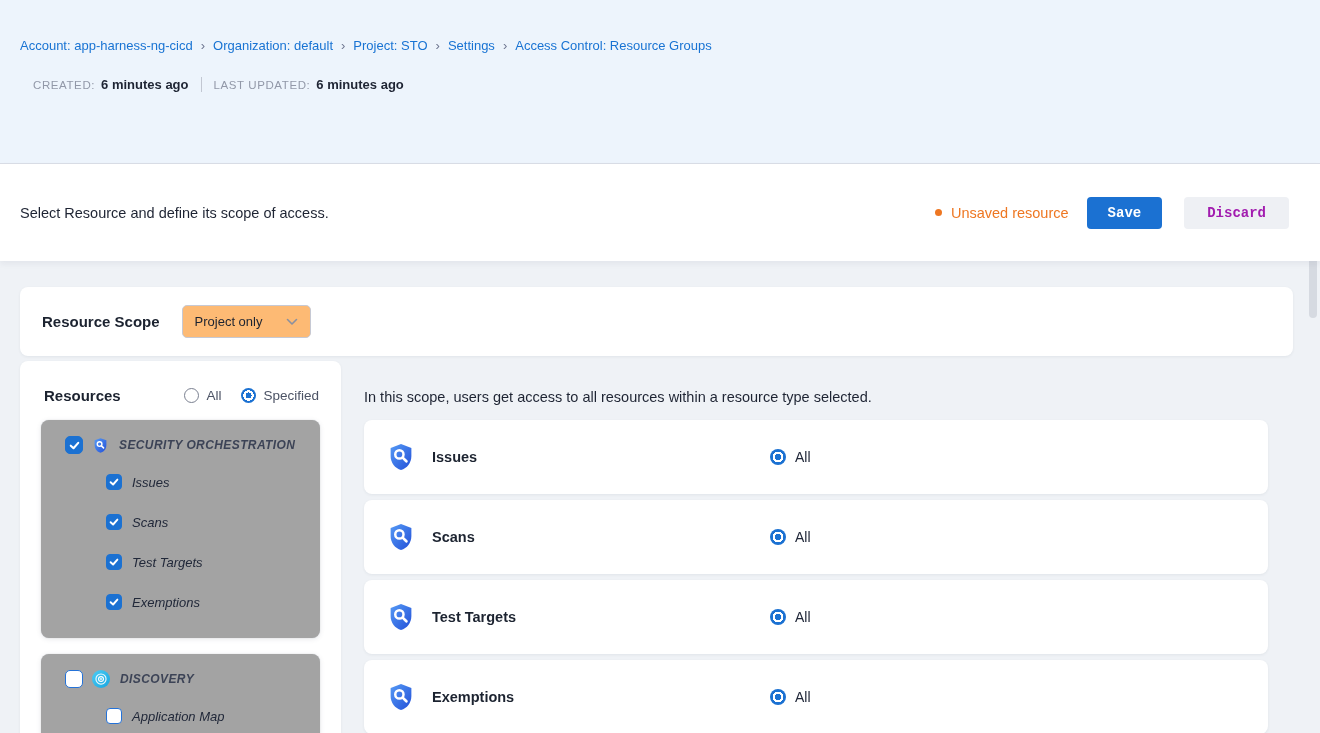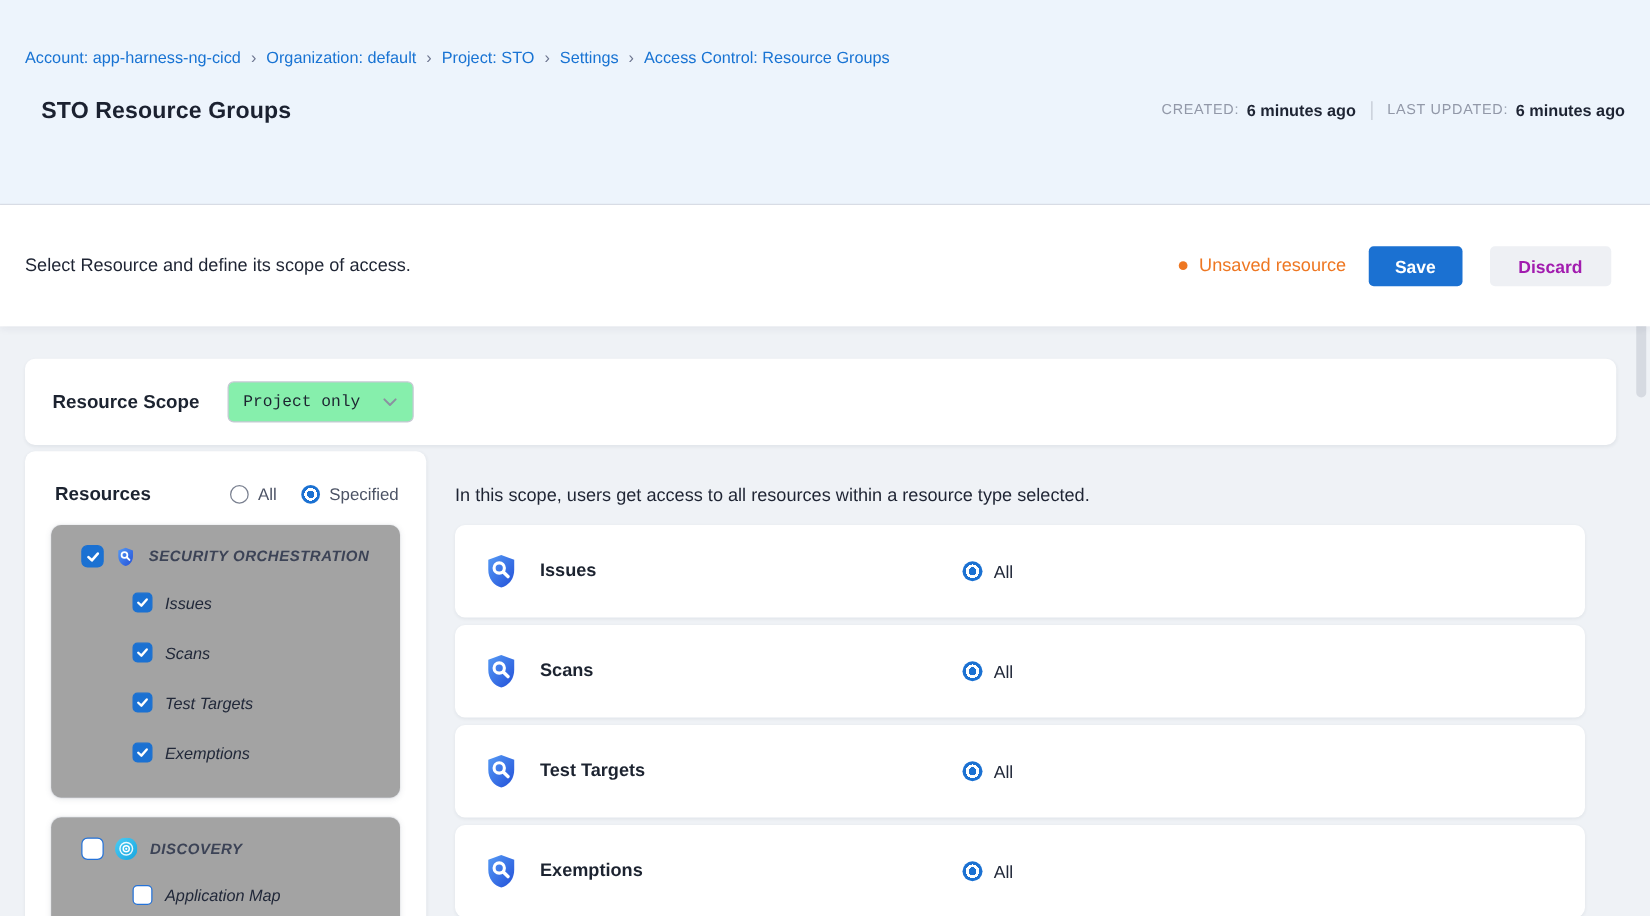--- a/index.html
+++ b/index.html
@@ -18,32 +18,32 @@
   .meta-value { color:#1e2433; font-weight:600; }
   .meta-sep { width:1px; height:15px; background:#c2c7d2; margin:0 12px; }
 
   
   .toolbar { height:97px; background:#fff; display:flex; align-items:center; justify-content:space-between;
              padding:0 31px 0 20px; box-shadow:0 3px 6px rgba(30,40,60,.06); position:relative; z-index:2; }
   .toolbar-text { font-size:14.5px; color:#1e2433; }
   .toolbar-right { display:flex; align-items:center; }
   .unsaved-dot { width:7px; height:7px; border-radius:50%; background:#ee7722; margin-right:9px; }
   .unsaved-text { color:#ee7722; font-size:14.5px; margin-right:18px; }
-  .btn { height:32px; border:none; border-radius:4px; font-family:Liberation Sans, sans-serif; font-size:14px; font-weight:700; cursor:pointer; }
+  .btn { height:32px; border:none; border-radius:4px; font-family:Liberation Mono, monospace; font-size:14px; font-weight:700; cursor:pointer; }
   .btn-primary { background:#1b71d2; color:#fff; padding:0 21px; }
   .btn-secondary { background:#eef0f4; color:#a21caf; padding:0 23px; margin-left:22px; }
 
   
   .content { height:524px; background:#eff2f6; padding:26px 27px 0 20px; overflow:hidden; }
   .card { background:#fff; border-radius:8px; box-shadow:0 1px 3px rgba(40,50,70,.07); }
 
   .scope-card { height:69px; display:flex; align-items:center; padding-left:22px; }
   .scope-label { font-size:15px; font-weight:700; color:#1c2330; margin-right:22px; }
   .scope-select { display:flex; align-items:center; justify-content:space-between; min-width:129px; height:33px;
-                  background:#86efac; border:1px solid #c6c9d4; border-radius:5px; padding:0 12px; font-family:Liberation Mono, monospace;
+                  background:#fdba74; border:1px solid #c6c9d4; border-radius:5px; padding:0 12px; font-family:Liberation Sans, sans-serif;
                   font-size:13px; color:#1c2330; cursor:pointer; }
   .scope-select .chev { margin-left:18px; display:flex; }
 
   .cols { display:flex; gap:23px; margin-top:5px; align-items:flex-start; }
 
   
   .resources-panel { width:321px; height:460px; }
   .panel-head { display:flex; align-items:center; padding:26px 22px 16px 24px; }
   .panel-title { font-size:15px; font-weight:700; color:#1c2330; }
   .mode-radios { margin-left:auto; display:flex; align-items:center; gap:20px; }
@@ -122,21 +122,20 @@
       <span class="crumb-sep">›</span>
       <a>Organization: default</a>
       <span class="crumb-sep">›</span>
       <a>Project: STO</a>
       <span class="crumb-sep">›</span>
       <a>Settings</a>
       <span class="crumb-sep">›</span>
       <a>Access Control: Resource Groups</a>
     </nav>
   <div class="title-row">
-    <h1 class="page-title">STO Resource Groups</h1>
     <div class="meta">
       <span class="meta-label">CREATED:</span>
       <span class="meta-value">6 minutes ago</span>
       <span class="meta-sep"></span>
       <span class="meta-label">LAST UPDATED:</span>
       <span class="meta-value">6 minutes ago</span>
     </div>
   </div>
 </div>
 

